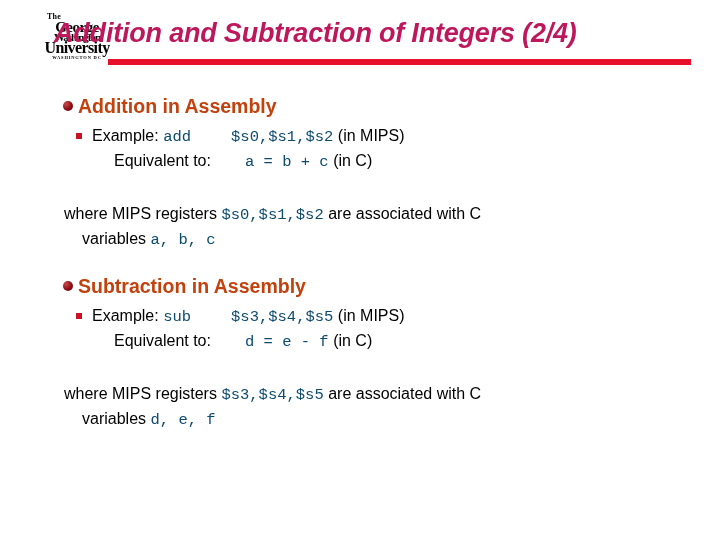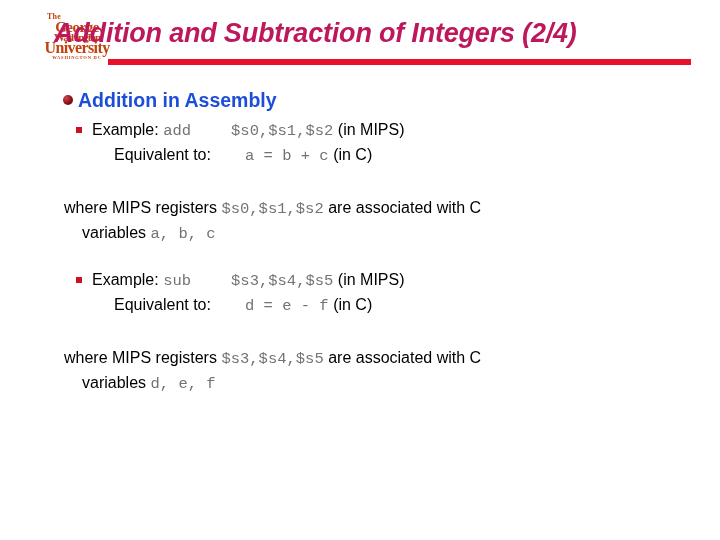--- a/index.html
+++ b/index.html
@@ -24,21 +24,21 @@
     width: 720px;
     height: 80px;
   }
 
   #gw-logo {
     position: absolute;
     left: 29px;
     top: 13px;
     width: 96px;
     height: 52px;
-    color: #c2410c;
+    color: #000000;
     font-family: "Liberation Serif", serif;
     line-height: 1;
     text-align: center;
     user-select: none;
   }
   #gw-logo .logo-the {
     font-size: 8px;
     letter-spacing: .2px;
     text-align: left;
     margin-left: 18px;
@@ -102,23 +102,24 @@
   .section {
     position: relative;
   }
   .section + .section { margin-top: 22px; }
 
   .lvl1 {
     position: relative;
     padding-left: 78px;
     font-size: 19.5px;
     font-weight: bold;
-    color: #1d4ed8;
+    color: #c2410c;
     line-height: 24px;
     white-space: nowrap;
+    margin-top: 6px;
   }
   .bullet-sphere {
     position: absolute;
     left: 63px;
     top: 7px;
     width: 10px;
     height: 10px;
     border-radius: 50%;
     background: radial-gradient(circle at 32% 30%, #c94a4a 0%, #8d0e18 55%, #5c070d 100%);
   }
@@ -139,21 +140,21 @@
     position: absolute;
     left: -16px;
     top: 9px;
     width: 6px;
     height: 6px;
     background: #cc1122;
   }
 
   .mono {
     font-family: "Liberation Mono", "DejaVu Sans Mono", monospace;
-    color: #737373;
+    color: #0c4a6e;
     font-weight: normal;
     font-size: 15.5px;
     text-align: center;
   }
 
   .label { font-weight: normal; text-align: right; }
 
   .line.eq   { padding-left: 22px; }
   .line.where{ margin-left: -28px; margin-top: 28px; }
   .line.vars { margin-left: -10px; }
@@ -208,20 +209,24 @@
 
       <div class="line vars">
         <span class="label">variables</span>
         <span class="mono">a,  b,  c</span>
       </div>
 
     </div>
   </div>
 
   <div class="section">
+    <div class="lvl1">
+      <span class="bullet-sphere"></span>
+      <span>Subtraction in Assembly</span>
+    </div>
 
     <div class="sub">
 
       <div class="line">
         <span class="bullet-square"></span>
         <span class="label">Example:</span>
         <span class="mono">sub</span><span class="gap-a"></span><span class="mono">$s3,$s4,$s5</span>
         <span class="label">(in MIPS)</span>
       </div>
 

